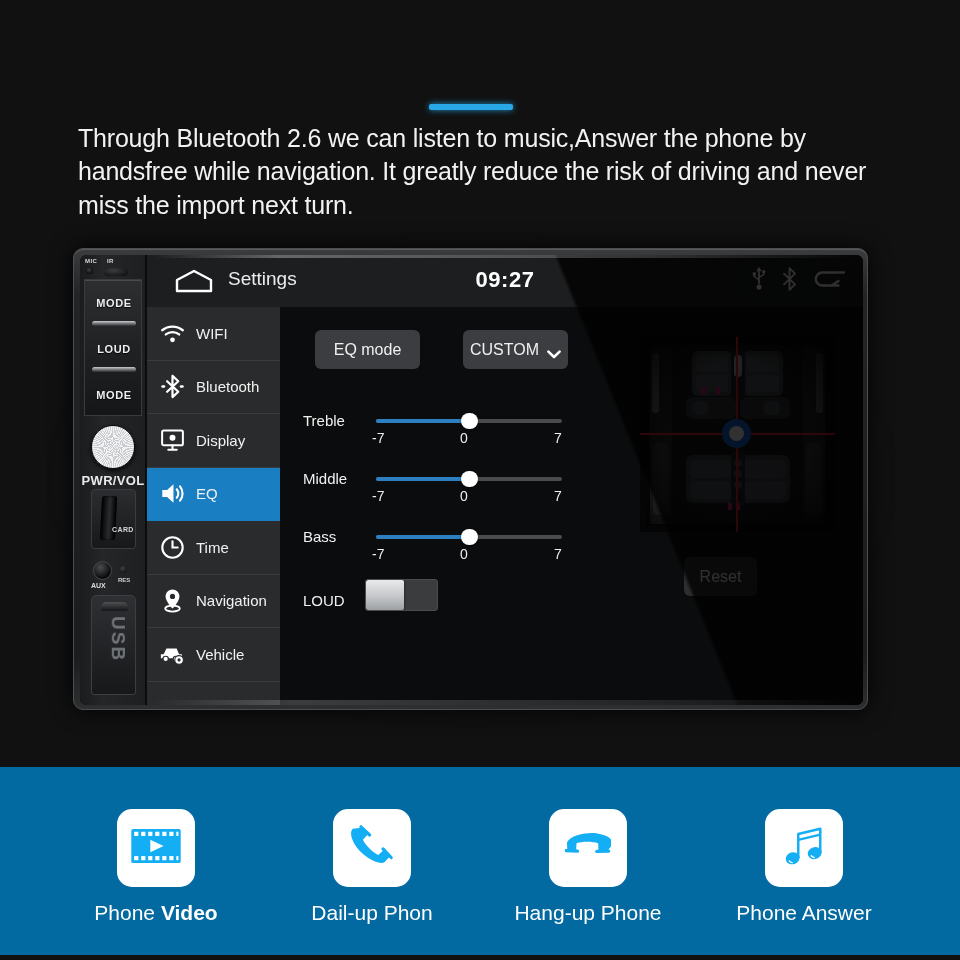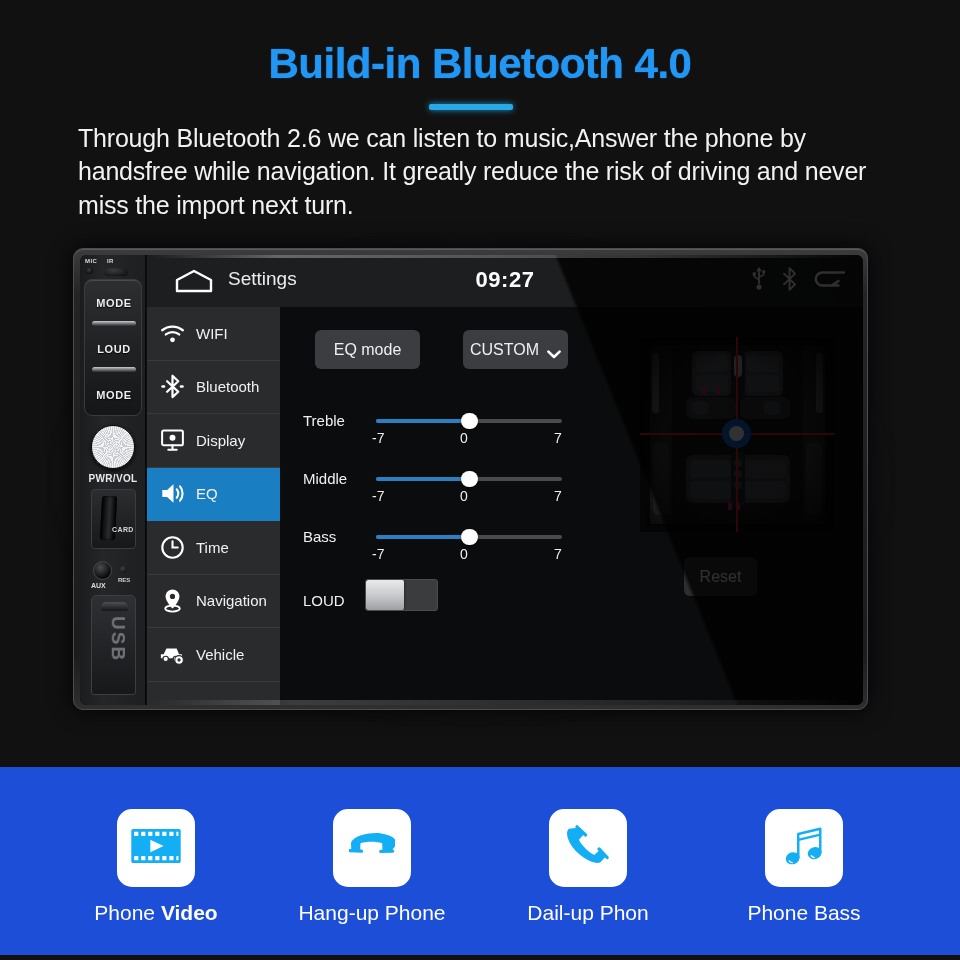--- a/index.html
+++ b/index.html
@@ -67,21 +67,21 @@
   }
   .mic-lab{ left:5px; top:0px; }
   .ir-lab{ left:27px; top:0px; }
   .mic-dot{ position:absolute; left:6px; top:9px; width:7px; height:7px; border-radius:50%;
             background:radial-gradient(circle at 35% 30%,#3b3d40,#0b0c0d); box-shadow:inset 0 0 2px #000; }
   .ir-win{ position:absolute; left:24px; top:10px; width:24px; height:8px; border-radius:5px;
            background:radial-gradient(ellipse at 40% 30%,#3a3c3f,#0a0a0b); }
 
   .btnstack{
     position:absolute; left:4px; top:24px; width:58px; height:137px;
-    border-radius:8px;
+    border-radius:0;
     background:linear-gradient(180deg,#2c2e30,#151618);
     border:1px solid #393b3e;
     box-shadow:inset 0 1px 0 rgba(255,255,255,.14);
   }
   .hwbtn{
     position:absolute; left:0; width:58px; height:34px;
     color:#eceef0; font-size:11px; font-weight:bold; letter-spacing:.6px;
     display:flex; align-items:center; justify-content:center;
     text-shadow:0 1px 1px #000;
   }
@@ -95,21 +95,21 @@
   .knob{
     position:absolute; left:11px; top:170px; width:44px; height:44px; border-radius:50%;
     background:
       repeating-conic-gradient(from 0deg, #f2f3f4 0deg 3deg, #c9cbce 3deg 6deg),
       radial-gradient(circle at 40% 35%,#ffffff,#9a9da1);
     border:1px solid #0d0e0f;
     box-shadow:0 2px 4px rgba(0,0,0,.85), inset 0 0 6px rgba(255,255,255,.5);
   }
   .knob-lab{
     position:absolute; left:0; top:218px; width:66px; text-align:center;
-    color:#e8eaec; font-size:10px; font-weight:bold; letter-spacing:.3px;
+    color:#e8eaec; font-size:13px; font-weight:bold; letter-spacing:.3px;
   }
   .card-slot{
     position:absolute; left:11px; top:234px; width:45px; height:60px;
     border-radius:4px;
     background:linear-gradient(180deg,#2b2d30,#171819);
     border:1px solid #3a3c3f;
   }
   .card-slit{
     position:absolute; left:9px; top:6px; width:15px; height:44px; border-radius:3px;
     background:linear-gradient(90deg,#000,#2a2c2e 55%,#000);
@@ -266,42 +266,41 @@
 
   .btn-reset{
     position:absolute; left:404px; top:250px; width:73px; height:39px; border-radius:6px;
     background:#2c2e30; color:#f0f0f0; font-size:16px;
     display:flex; align-items:center; justify-content:center;
   }
 
   
   .footer{
     position:absolute; left:0; top:767px; width:960px; height:188px;
-    background:#1d4ed8;
+    background:#0369a1;
   }
   .feat-row{
     position:absolute; left:0; top:0; width:960px; height:193px;
     display:flex; align-items:flex-start; justify-content:center;
   }
   .feat{
     width:216px; padding-top:42px;
     display:flex; flex-direction:column; align-items:center; gap:14px;
   }
   .feat-tile{
     width:78px; height:78px; border-radius:15px; background:#ffffff;
     display:flex; align-items:center; justify-content:center;
   }
   .feat-lab{ color:#ffffff; font-size:21px; white-space:nowrap; }
   .feat-lab b{ font-weight:bold; }
 </style>
 </head>
 <body>
 
 <div class="hero">
-  <div class="hero-title">Build-in Bluetooth 4.0</div>
   <div class="hero-rule"></div>
   <div class="hero-body">Through Bluetooth 2.6 we can listen to music,Answer the phone by handsfree while navigation. It greatly reduce the risk of driving and never miss the import next turn.</div>
 </div>
 
 <div class="unit-glow"></div>
 <div class="unit">
   <div class="unit-inner">
 
     <div class="hw">
       <div class="hw-topmarks">
@@ -608,61 +607,61 @@
         </span>
       </div>
       <div class="feat-lab">
         <span>Phone </span><b>Video</b>
       </div>
     </div>
 
     <div class="feat">
       <div class="feat-tile">
         <span>
+          <svg viewBox="0 0 48 48" width="46" height="46" fill="none" stroke="#14aef5" stroke-width="5.4" stroke-linecap="round" stroke-linejoin="round">
+            <path d="M13.5 5 L20 11.5 L14.5 17.5 C17.5 23.5 24.5 30.5 30.5 33.5 L36.5 28 L43 34.5 L37 41 C30 44 18 36 11.5 29.5 C5 23 -1 11 4 6 Z" fill="#14aef5" stroke="none"></path>
+            <path d="M12.5 4 L21.5 12.5" stroke-width="3.4"></path>
+            <path d="M35.5 27 L44 36" stroke-width="3.4"></path>
+          </svg>
+        </span>
+      </div>
+      <div class="feat-lab">
+        <span>Dail-up Phon</span><b></b>
+      </div>
+    </div>
+
+    <div class="feat">
+      <div class="feat-tile">
+        <span>
           <svg viewBox="0 0 48 48" width="46" height="46" fill="none">
             <g transform="rotate(135 24 24)">
               <path d="M13.5 6 L20 12.5 L14.5 18.5 C17.5 24.5 24.5 31.5 30.5 34.5 L36.5 29 L43 35.5 L37 42 C30 45 18 37 11.5 30.5 C5 24 -1 12 4 7 Z" fill="#14aef5"></path>
               <path d="M12.5 5 L21.5 13.5" stroke="#14aef5" stroke-width="3.4" stroke-linecap="round"></path>
               <path d="M35.5 28 L44 37" stroke="#14aef5" stroke-width="3.4" stroke-linecap="round"></path>
             </g>
           </svg>
         </span>
       </div>
       <div class="feat-lab">
         <span>Hang-up Phone</span><b></b>
-      </div>
-    </div>
-
-    <div class="feat">
-      <div class="feat-tile">
-        <span>
-          <svg viewBox="0 0 48 48" width="46" height="46" fill="none" stroke="#14aef5" stroke-width="5.4" stroke-linecap="round" stroke-linejoin="round">
-            <path d="M13.5 5 L20 11.5 L14.5 17.5 C17.5 23.5 24.5 30.5 30.5 33.5 L36.5 28 L43 34.5 L37 41 C30 44 18 36 11.5 29.5 C5 23 -1 11 4 6 Z" fill="#14aef5" stroke="none"></path>
-            <path d="M12.5 4 L21.5 12.5" stroke-width="3.4"></path>
-            <path d="M35.5 27 L44 36" stroke-width="3.4"></path>
-          </svg>
-        </span>
-      </div>
-      <div class="feat-lab">
-        <span>Dail-up Phon</span><b></b>
       </div>
     </div>
 
     <div class="feat">
       <div class="feat-tile">
         <span>
           <svg viewBox="0 0 46 46" width="44" height="44" fill="none" stroke="#14aef5" stroke-width="2.6">
             <path d="M17 35.5 L17 10.5 L40 5 L40 30" fill="none" stroke-linejoin="round"></path>
             <path d="M17 16.5 L40 11" stroke-width="2.4"></path>
             <ellipse cx="11.2" cy="35.8" rx="6.6" ry="5.4" transform="rotate(-18 11.2 35.8)" fill="#14aef5" stroke="#14aef5" stroke-width="1.6"></ellipse>
             <ellipse cx="34.2" cy="30.4" rx="6.6" ry="5.4" transform="rotate(-18 34.2 30.4)" fill="#14aef5" stroke="#14aef5" stroke-width="1.6"></ellipse>
             <path d="M7.6 38.6 A4.4 3.6 0 0 0 10.6 40.4" stroke="#ffffff" stroke-width="1.5" fill="none" stroke-linecap="round"></path>
             <path d="M30.6 33.2 A4.4 3.6 0 0 0 33.6 35" stroke="#ffffff" stroke-width="1.5" fill="none" stroke-linecap="round"></path>
           </svg>
         </span>
       </div>
       <div class="feat-lab">
-        <span>Phone Bass</span><b></b>
+        <span>Phone Answer</span><b></b>
       </div>
     </div>
 
   </div>
 </div>
 
 </body></html>

